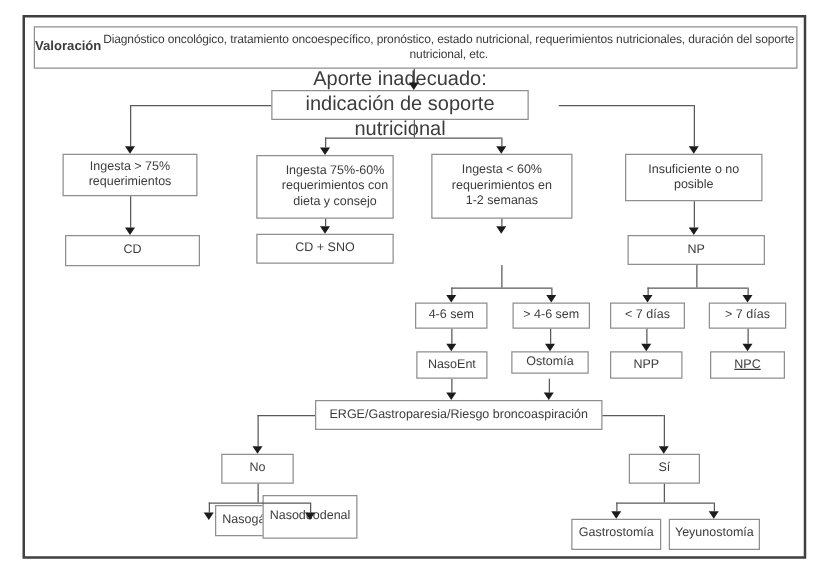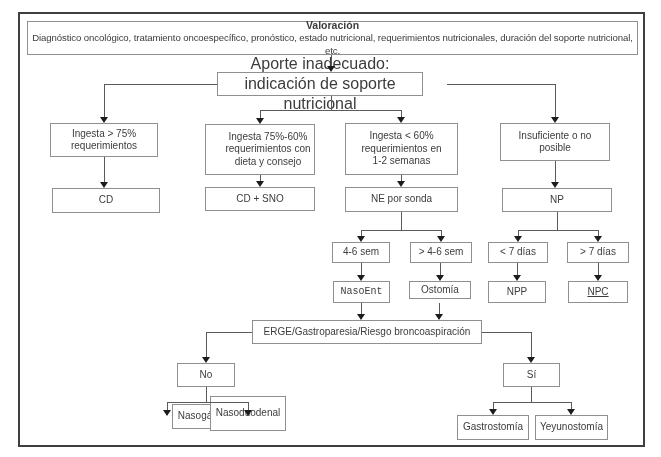--- a/index.html
+++ b/index.html
@@ -17,41 +17,41 @@
     background:#ffffff;display:flex;align-items:center;justify-content:center;
     text-align:center;font-size:10px;line-height:1.25;white-space:pre-line;
   }
   .ln{position:absolute;background:#5a5a5a;}
   .ah{
     position:absolute;width:0;height:0;
     border-left:4px solid transparent;border-right:4px solid transparent;
     border-top:6px solid #1c1c1c;
   }
   
-  #bx-valoracion{left:27px;top:21px;width:611px;height:34px;flex-direction:column;line-height:1.3;}
+  #bx-valoracion{left:27px;top:21px;width:611px;height:34px;flex-direction:row;line-height:1.3;}
   #bx-valoracion .ttl{font-weight:bold;font-size:10.5px;}
   #bx-valoracion .sub{font-size:9.6px;letter-spacing:-0.1px;}
   #bx-aporte{left:217px;top:72px;width:206px;height:24px;font-size:16px;}
   
   #bx-ingesta75{left:50px;top:123px;width:108px;height:34px;}
   #bx-ingesta7560{left:205px;top:124px;width:110px;height:51px;padding-left:16px;}
   #bx-ingesta60{left:345px;top:123px;width:113px;height:52px;}
   #bx-insuficiente{left:500px;top:123px;width:110px;height:38px;}
   
   #bx-cd{left:52px;top:188px;width:108px;height:25px;}
   #bx-cdsno{left:205px;top:187px;width:110px;height:24px;}
   #bx-ne{left:345px;top:187px;width:113px;height:25px;}
   #bx-np{left:502px;top:188px;width:110px;height:24px;}
   
   #bx-sem46{left:332px;top:242px;width:58px;height:21px;}
   #bx-semg46{left:410px;top:242px;width:62px;height:21px;}
   #bx-dias7{left:488px;top:242px;width:60px;height:21px;}
   #bx-diasg7{left:567px;top:242px;width:62px;height:21px;}
   
-  #bx-nasoent{left:333px;top:281px;width:57px;height:22px;font-family:Liberation Mono, monospace;}
+  #bx-nasoent{left:333px;top:281px;width:57px;height:22px;}
   #bx-ostomia{left:409px;top:281px;width:62px;height:18px;}
   #bx-npp{left:488px;top:281px;width:58px;height:22px;}
   #bx-npc{left:568px;top:281px;width:60px;height:22px;text-decoration:underline;}
   
   #bx-erge{left:252px;top:320px;width:230px;height:24px;}
   #bx-no{left:177px;top:363px;width:58px;height:24px;}
   #bx-si{left:503px;top:363px;width:57px;height:24px;}
   
   #bx-nasogastrica{left:132px;top:404px;width:70px;height:25px;margin-left:40px;}
   #bx-nasoduodenal{left:210px;top:396px;width:76px;height:35px;}
@@ -76,21 +76,20 @@
 requerimientos con
 dieta y consejo</div>
   <div class="box" id="bx-ingesta60">Ingesta &lt; 60%
 requerimientos en
 1-2 semanas</div>
   <div class="box" id="bx-insuficiente">Insuficiente o no
 posible</div>
 
   <div class="box" id="bx-cdsno">CD + SNO</div>
   <div class="box" id="bx-cd">CD</div>
-  <div class="box" id="bx-ne">NE por sonda</div>
   <div class="box" id="bx-np">NP</div>
 
   <div class="box" id="bx-sem46">4-6 sem</div>
   <div class="box" id="bx-semg46">&gt; 4-6 sem</div>
   <div class="box" id="bx-dias7">&lt; 7 días</div>
   <div class="box" id="bx-diasg7">&gt; 7 días</div>
 
   <div class="box" id="bx-nasoent">NasoEnt</div>
   <div class="box" id="bx-ostomia">Ostomía</div>
   <div class="box" id="bx-npp">NPP</div>

